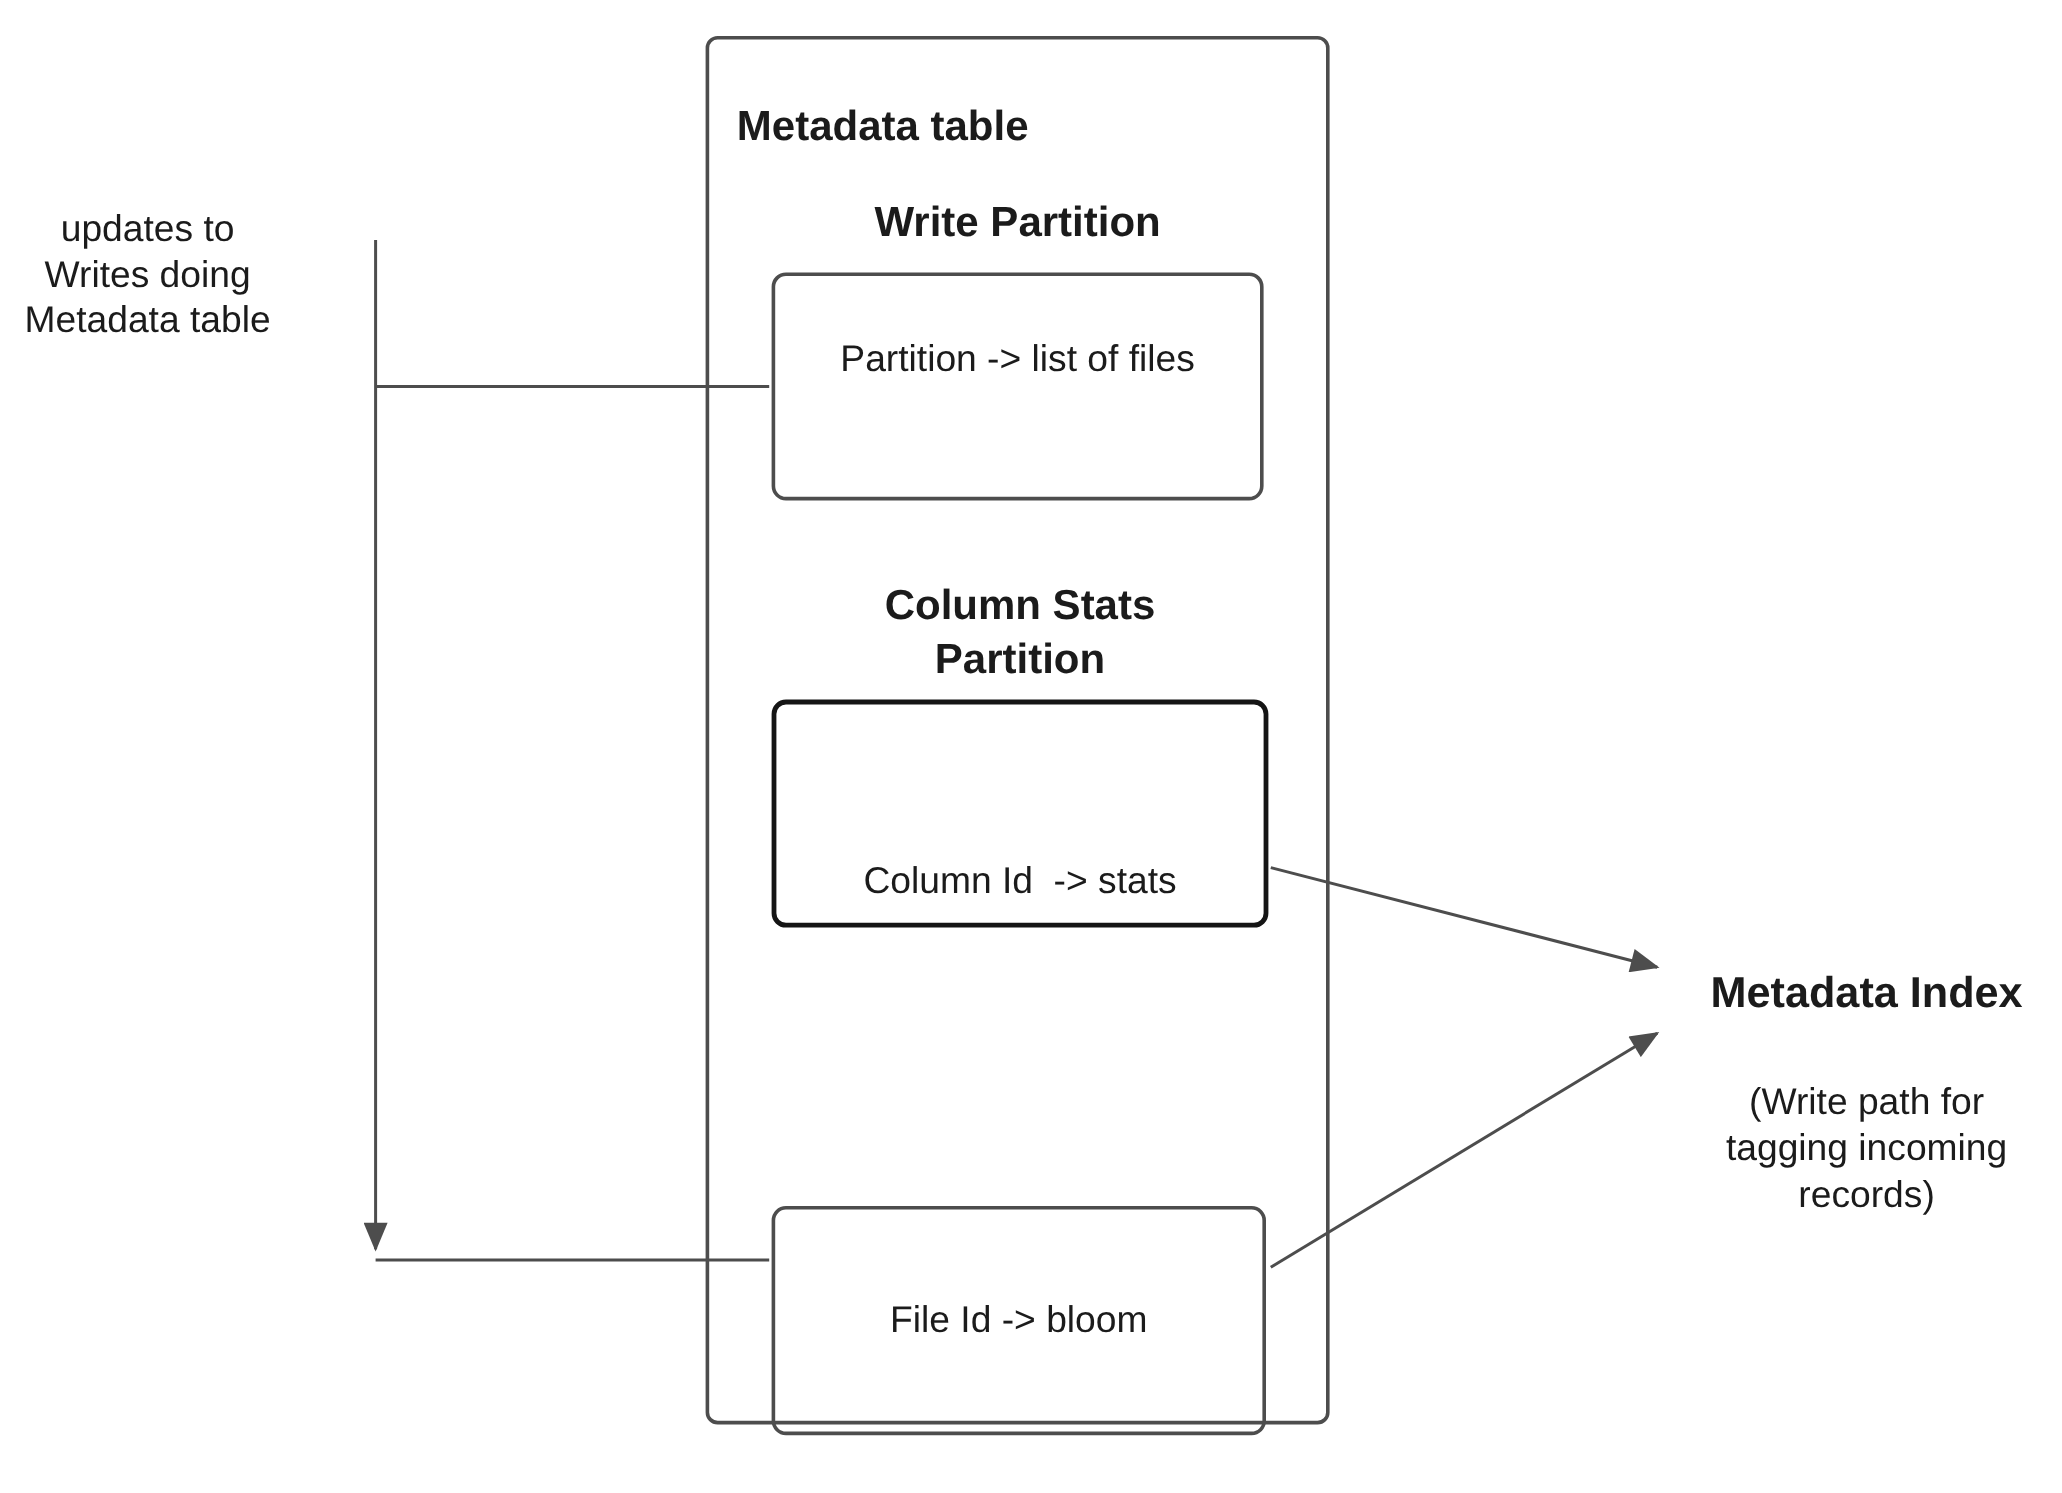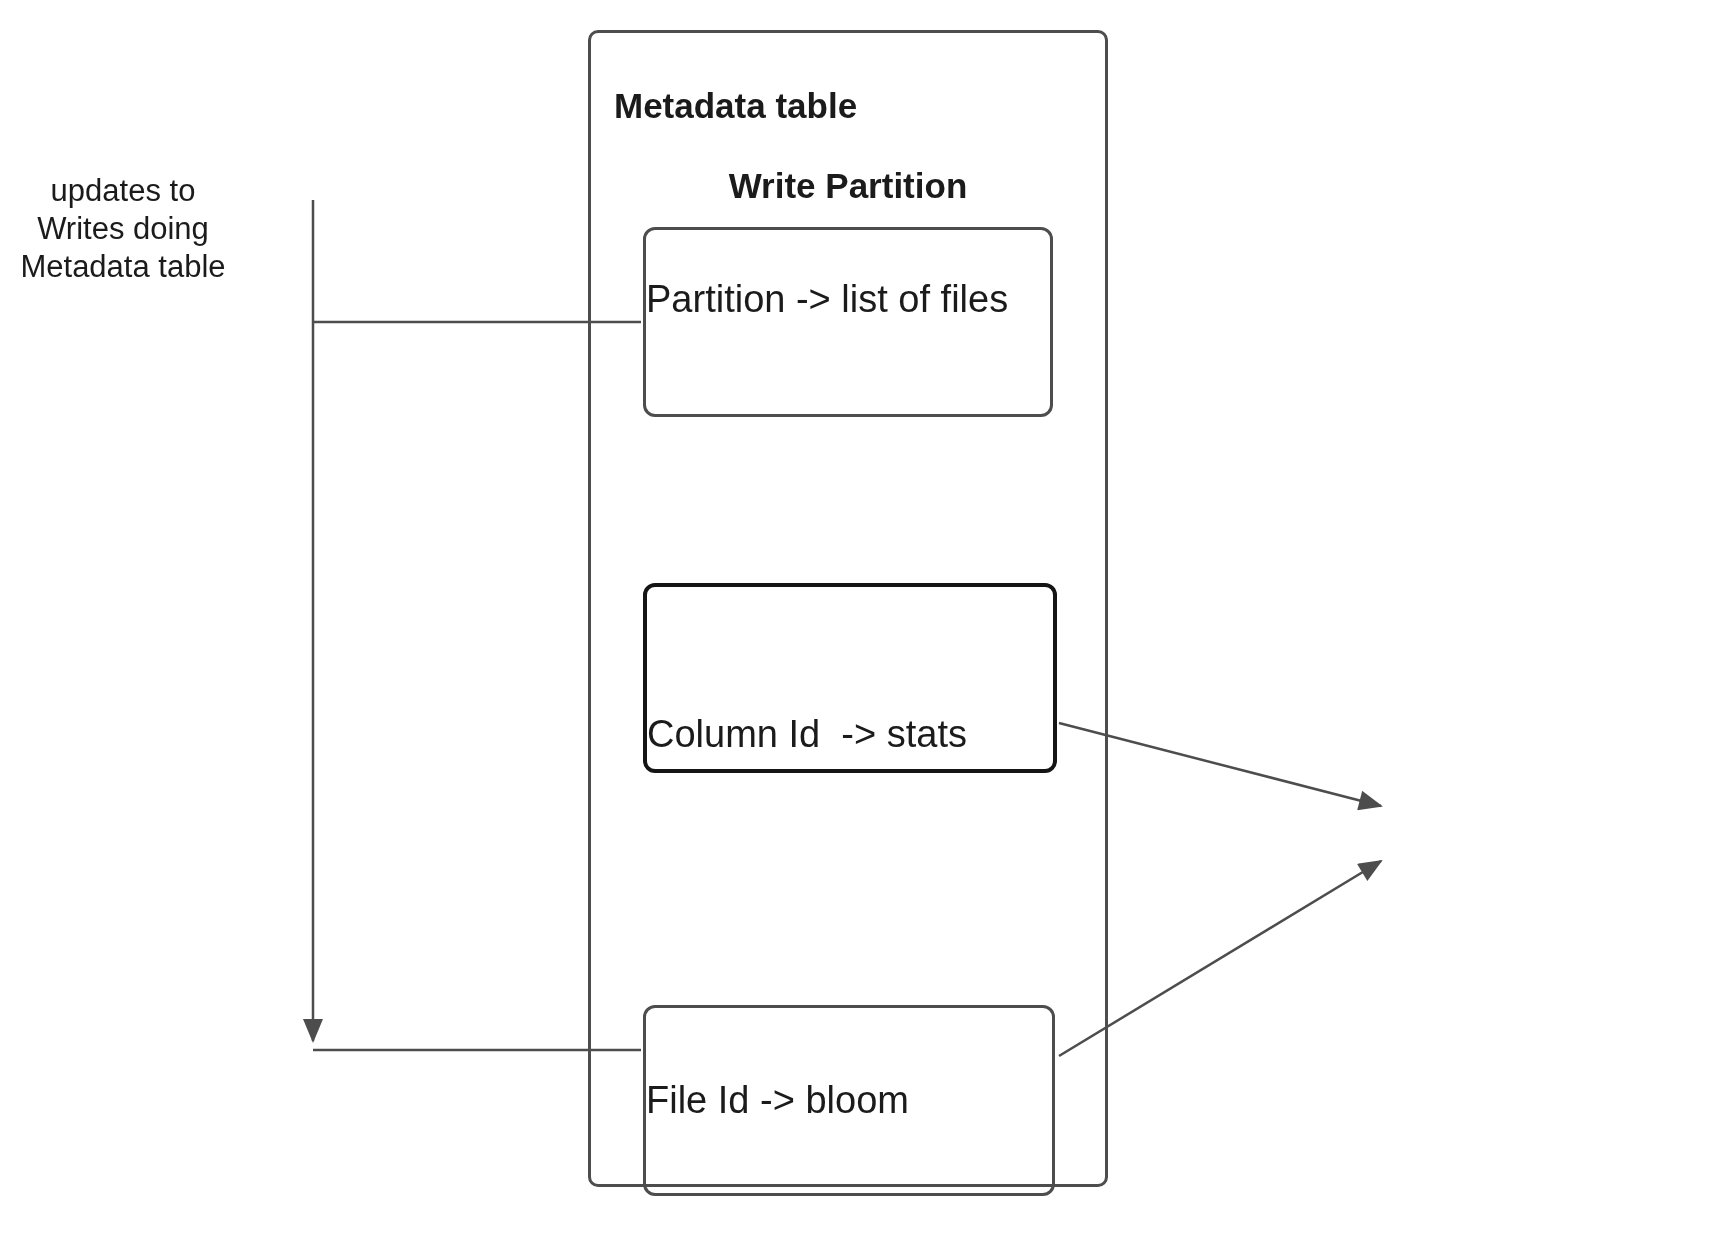--- a/index.html
+++ b/index.html
@@ -57,21 +57,22 @@
     background: transparent;
     box-sizing: border-box;
   }
   .files-box { left: 52px; top: 194px; width: 410px; height: 190px; }
   .cs-box    { left: 52px; top: 550px; width: 414px; height: 190px; border: 4px solid #151515; text-decoration: underline; }
   .bloom-box { left: 52px; top: 972px; width: 412px; height: 191px; }
 
   .box-text {
     position: absolute;
     left: 0; right: 0;
-    font-size: 38px; line-height: 38px;
+    font-size: 31px; line-height: 38px;
+    text-align: center;
     white-space: pre-wrap;
   }
   .files-box .box-text { top: 50px; }
   .cs-box    .box-text { top: 52px; }
   .bloom-box .box-text { top: 73px; }
 
   
   .index-block { left: 1393px; top: 806px; width: 325px; text-align: center; }
   .index-title { font-size: 36px; font-weight: 700; line-height: 42px; }
   .index-note  { margin-top: 50px; font-size: 31px; line-height: 39px; }
@@ -107,26 +108,38 @@
 
   <div class="abs outer-box">
 
     <div class="abs mt-title">Metadata table</div>
 
     <div class="abs part-heading files-heading">Write Partition</div>
     <div class="part-box files-box">
       <div class="box-text">Partition -&gt; list of files</div>
     </div>
 
+    <div class="abs part-heading cs-heading line-block">
+      <span>Column Stats</span>
+      <span>Partition</span>
+    </div>
     <div class="part-box cs-box">
       <div class="box-text line-block">
         <span>Column Id  -&gt; stats</span>
       </div>
     </div>
 
     <div class="part-box bloom-box">
       <div class="box-text">File Id -&gt; bloom</div>
     </div>
 
   </div>
 
+  <div class="abs index-block">
+    <div class="index-title">Metadata Index</div>
+    <div class="index-note line-block">
+      <span>(Write path for</span>
+      <span>tagging incoming</span>
+      <span>records)</span>
+    </div>
+  </div>
 
 </div>
 
 </body></html>

